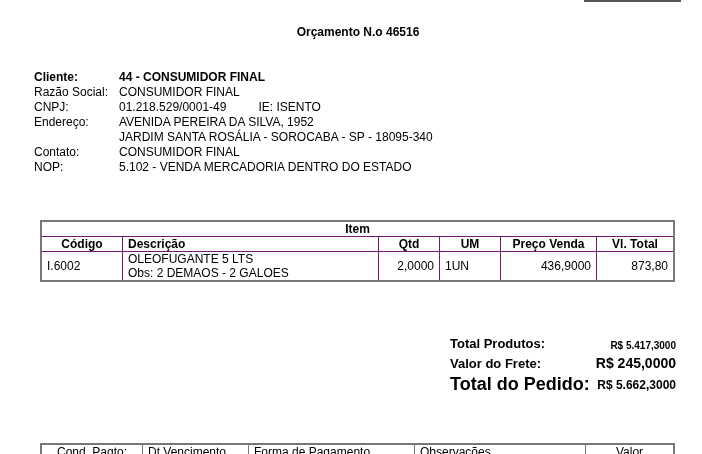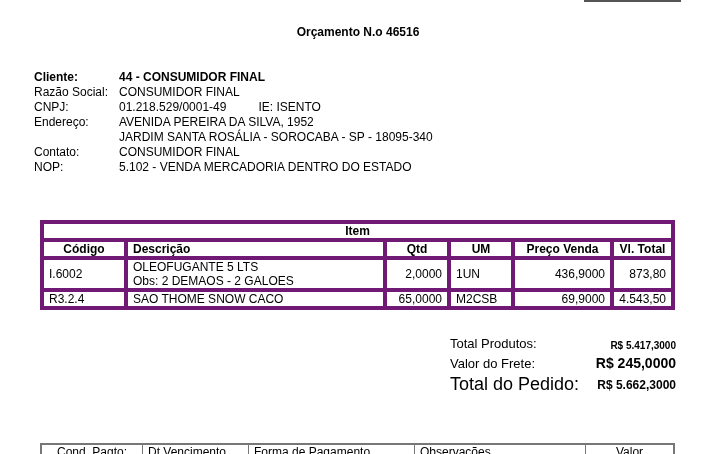--- a/index.html
+++ b/index.html
@@ -6,27 +6,27 @@
   body{width:702px;height:454px;overflow:hidden;position:relative;font-family:"Liberation Sans",sans-serif;font-size:12px;color:#000;}
   .topline{position:absolute;left:584px;top:0;width:97px;height:2px;background:#555;}
   .title{position:absolute;left:0;width:716px;top:25px;text-align:center;font-weight:bold;font-size:12px;}
   .info{position:absolute;left:34px;top:62px;margin-top:8px;}
   .info .row{height:15px;line-height:15px;white-space:nowrap;}
   .info .lbl{display:inline-block;width:85px;}
   .b{font-weight:bold;}
   .ie{margin-left:32px;}
   table{border-collapse:collapse;}
   .items{position:absolute;left:40px;top:220px;width:635px;border:2px solid #777;}
-  .items td,.items th{border:4px solid #701a75;padding:0 5px;height:14px;line-height:14px;font-size:12px;}
+  .items td,.items th{border:1px solid #701a75;padding:0 5px;height:14px;line-height:14px;font-size:12px;}
   .items th{font-weight:bold;}
   .r{text-align:right;}
   .c{text-align:center;}
   .tot{position:absolute;left:450px;top:331px;width:226px;}
   .tot .row{display:flex;justify-content:space-between;align-items:flex-end;}
-  .tot .lbl{font-weight:normal;}
+  .tot .lbl{font-weight:bold;}
   .pay{position:absolute;left:40px;top:443px;width:635px;border:2px solid #777;}
   .pay td{border:1px solid #777;padding:0 5px;height:14px;line-height:14px;}
 </style>
 </head>
 <body>
 
 <div class="topline"></div>
 
 <div class="title b">Orçamento N.o 46516</div>
 
@@ -57,28 +57,20 @@
     <td>I.6002</td>
     <td>
           <div>OLEOFUGANTE 5 LTS</div>
           <div>Obs: 2 DEMAOS - 2 GALOES</div>
         </td>
     <td class="r">2,0000</td>
     <td>1UN</td>
     <td class="r">436,9000</td>
     <td class="r">873,80</td>
   </tr>
-  <tr>
-    <td>R3.2.4</td>
-    <td>SAO THOME SNOW CACO</td>
-    <td class="r">65,0000</td>
-    <td>M2CSB</td>
-    <td class="r">69,9000</td>
-    <td class="r">4.543,50</td>
-  </tr>
 </tbody>
   </table>
 
 <div class="tot">
   <div class="row" style="height:20px;font-size:13px">
       <span class="lbl">Total Produtos:</span>
       <span class="b" style="font-size:10px">R$ 5.417,3000</span>
     </div>
   <div class="row" style="height:20px;font-size:13px">
       <span class="lbl">Valor do Frete:</span>

